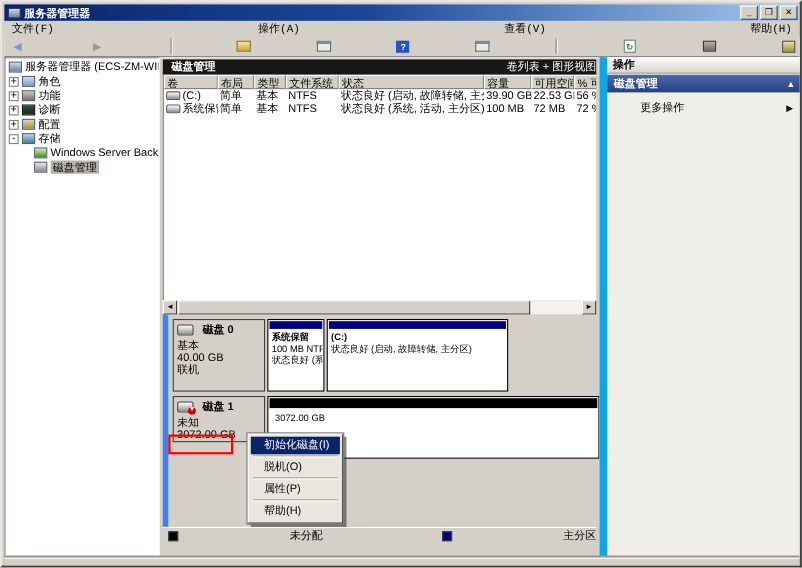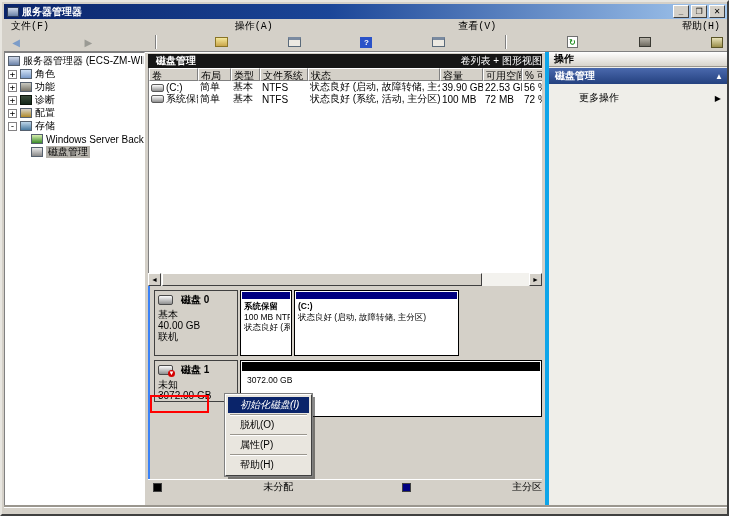--- a/index.html
+++ b/index.html
@@ -61,54 +61,54 @@
   .vicon { width:13px; height:8px; min-width:13px; background:linear-gradient(#fdfdfd,#8f8f8f); border:1px solid #5a5a5a; border-radius:2px; margin-right:2px; display:inline-block; vertical-align:middle; }
 
   
   .hscroll { left:146px; top:271px; width:394px; height:13px; background:#f3f2ee; display:flex; }
   .sbtn { width:13px; height:13px; background:#d4d0c8; border:1px solid; border-color:#fff #404040 #404040 #fff;
     font-size:7px; line-height:11px; text-align:center; color:#000; }
   .sthumb { width:320px; height:13px; background:#d4d0c8; border:1px solid; border-color:#fff #404040 #404040 #fff; margin-left:1px; }
   .strack-gap { flex:1; }
 
   
-  .graphic { left:146px; top:284px; width:394px; height:193px; background:#d4d0c8; border-left:2px solid #3b82f6; }
+  .graphic { left:146px; top:284px; width:394px; height:193px; background:#d4d0c8; border-left:5px solid #3b82f6; }
   .diskinfo { background:#d4d0c8; border:1px solid #404040; padding:2px 3px; overflow:hidden; }
   .diskinfo .dtitle { display:flex; align-items:center; font-weight:bold; margin-bottom:2px; }
   .dico { width:15px; height:10px; background:linear-gradient(#fdfdfd,#8f8f8f); border:1px solid #4a4a4a; border-radius:2px; margin-right:8px; position:relative; }
   .dbadge { position:absolute; right:-3px; bottom:-3px; width:7px; height:7px; background:#d40000; border-radius:50%; color:#fff; font-size:6px; line-height:7px; text-align:center; }
   .dline { line-height:11px; white-space:nowrap; overflow:hidden; }
   .partbox { background:#fff; border:1px solid #000; padding:1px; overflow:hidden; }
   .pstrip { height:7px; margin-bottom:2px; }
   .ptext { font-size:8.5px; line-height:10.5px; white-space:nowrap; overflow:hidden; padding-left:2px; }
   .redbox { border:2px solid #ff0000; background:transparent; }
 
   
   .legendbar { left:146px; top:477px; width:394px; height:15px; background:#d4d0c8; border-top:1px solid #fff;
     display:flex; align-items:center; }
   .lsq { width:9px; height:9px; margin-right:3px; border:1px solid #404040; }
 
   
-  .rightpane { left:543px; top:50px; width:184px; height:455px; background:#efeee9; border-left:4px solid #0ea5e9; }
+  .rightpane { left:543px; top:50px; width:184px; height:455px; background:#efeee9; border-left:7px solid #0ea5e9; }
   .actheader { height:15px; background:linear-gradient(#ffffff,#d8d4cc); border-bottom:1px solid #9a968e;
     font-weight:bold; display:flex; align-items:center; padding-left:5px; }
   .actbar { height:16px; background:linear-gradient(#4a69ad,#24417f); color:#fff; font-weight:bold;
     display:flex; align-items:center; padding:0 6px; margin-top:1px; }
   .actbar .spacer { flex:1; }
   .actbar .arrow { font-size:8px; }
   .morerow { height:16px; display:flex; align-items:center; padding:0 8px 0 30px; margin-top:6px; }
   .morerow .spacer { flex:1; }
   .morerow .arrow { font-size:8px; }
 
   
   .ctxmenu { left:223px; top:392px; width:87px; background:#e9e6df;
     border:1px solid; border-color:#fff #404040 #404040 #fff; outline:1px solid #808080;
     box-shadow:3px 3px 0 rgba(40,40,40,0.55); padding:2px; z-index:50; }
   .citem { height:16px; line-height:16px; padding-left:12px; white-space:nowrap; overflow:hidden; }
-  .citem.hl { background:#0a246a; color:#fff;font-style:italic; }
+  .citem.hl { background:#0a246a; color:#fff; }
   .csep { height:0; border-top:1px solid #9a968e; border-bottom:1px solid #fff; margin:1px 2px; }
 
   
   .statusbar { left:2px; top:505px; width:723px; height:9px; background:#d4d0c8; border-top:1px solid #fff; box-shadow:0 -2px 0 #9a968e; }
 </style>
 </head>
 <body>
 
 <div id="window">
 

